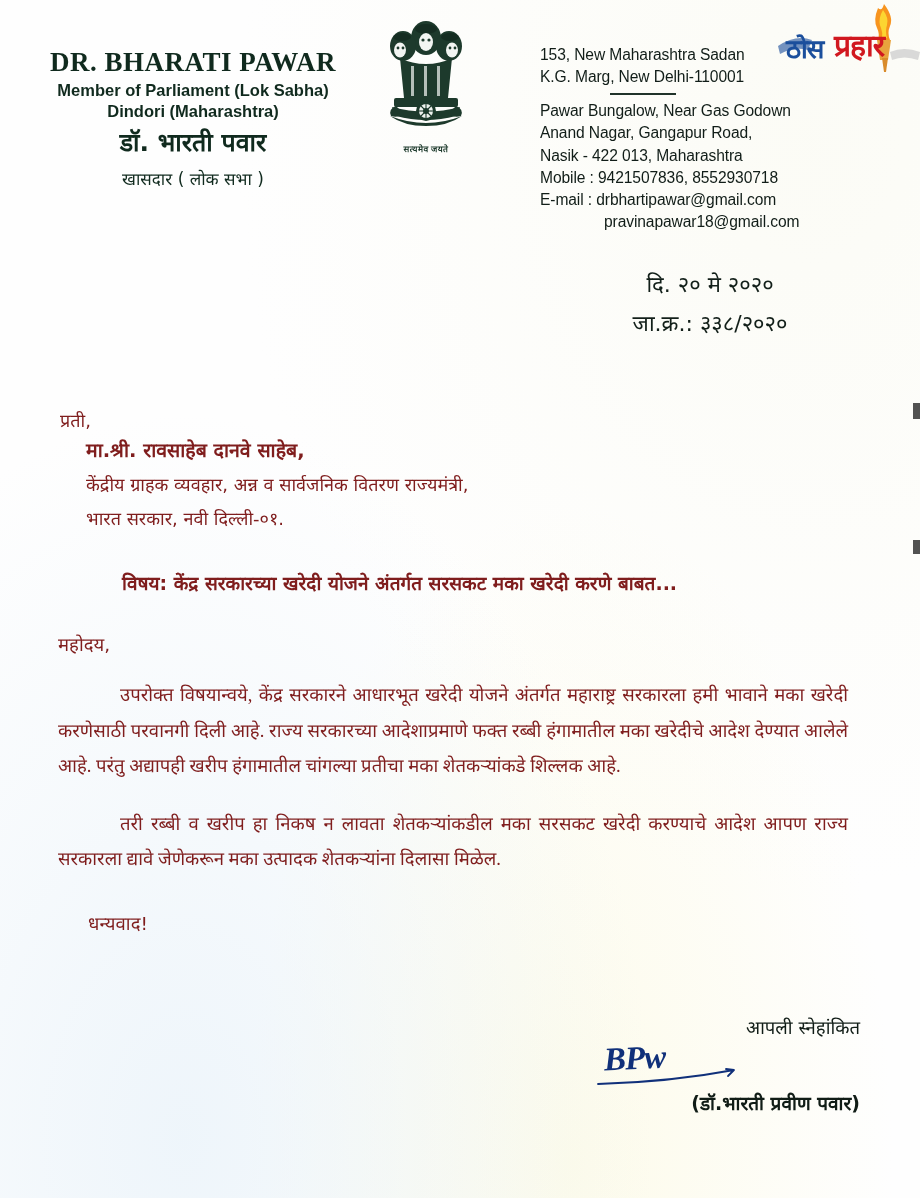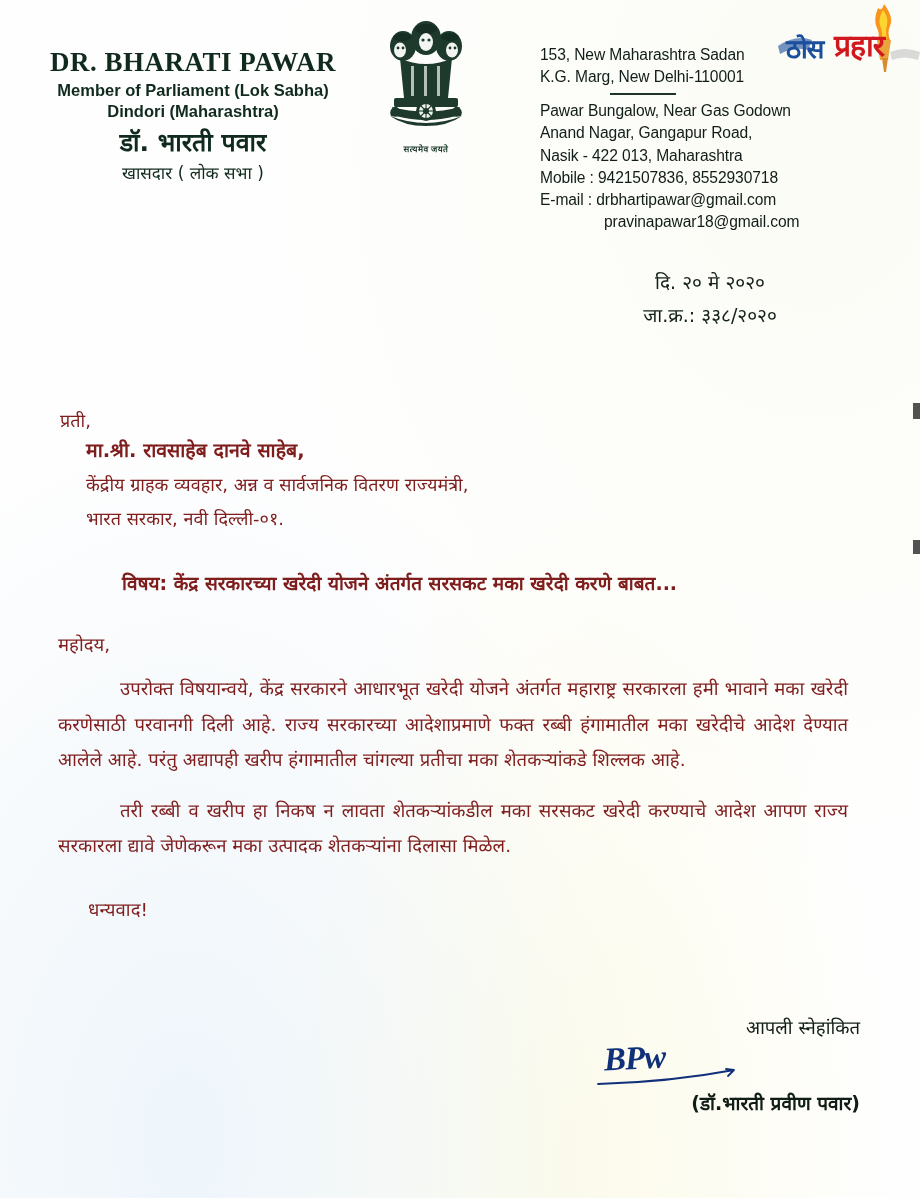--- a/index.html
+++ b/index.html
@@ -67,21 +67,21 @@
     font-family: "DejaVu Sans", sans-serif;
     font-weight: bold;
     font-size: 25px;
     line-height: 1.2;
     margin-top: 6px;
   }
   .mp-role-mr {
     font-family: "DejaVu Sans", sans-serif;
     font-size: 17px;
     line-height: 1.3;
-    margin-top: 4px;
+    margin-top: 10px;
   }
 
   
   .emblem-wrap {
     position: absolute;
     left: 378px;
     top: 12px;
     width: 96px;
     text-align: center;
   }
@@ -144,21 +144,21 @@
   }
 
   
   .date-block {
     position: absolute;
     left: 560px;
     top: 266px;
     width: 300px;
     text-align: center;
     font-family: "DejaVu Sans", sans-serif;
-    font-size: 19px;
+    font-size: 22px;
     line-height: 1.75;
     color: #121f19;
   }
 
   
   .body-area {
     position: absolute;
     left: 0;
     top: 408px;
     width: 920px;
@@ -192,26 +192,27 @@
     font-size: 19px;
     font-weight: bold;
     line-height: 1.5;
   }
   .salutation {
     margin-left: 58px;
     margin-top: 34px;
     font-size: 18.5px;
   }
   .para {
-    margin: 15px 72px 0 58px;
+    margin: 22px 72px 0 58px;
     font-size: 18.5px;
     line-height: 1.92;
     text-align: justify;
     text-indent: 62px;
     text-justify: inter-word;
+    font-family: Liberation Serif, serif;
   }
   .thanks {
     margin-left: 88px;
     margin-top: 32px;
     font-size: 18.5px;
   }
 
   
   .sign-block {
     position: absolute;

